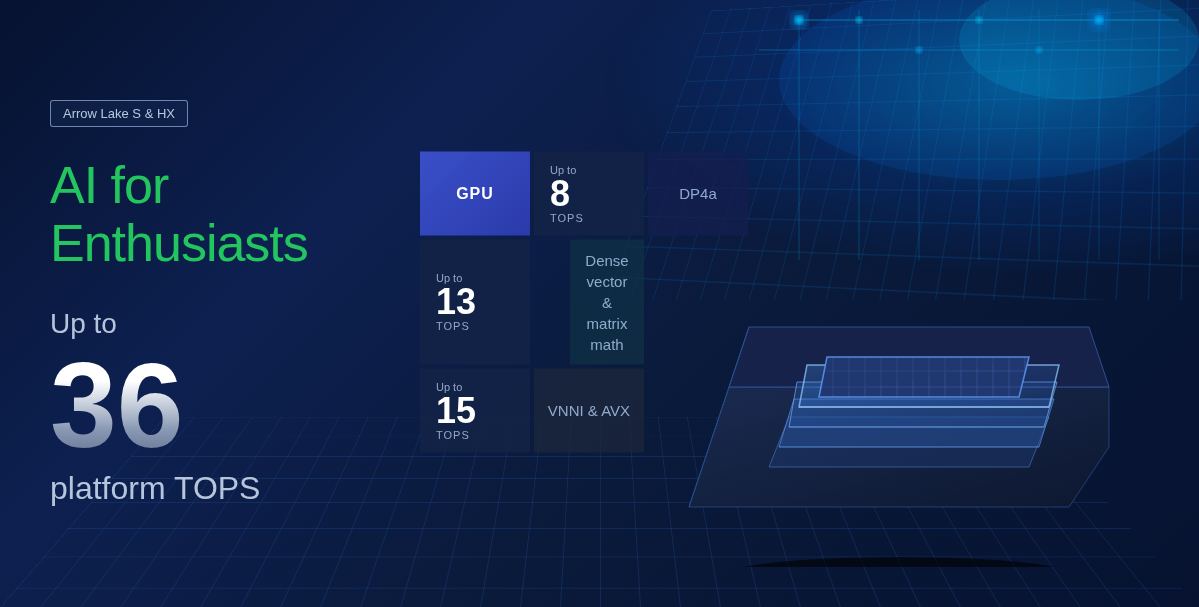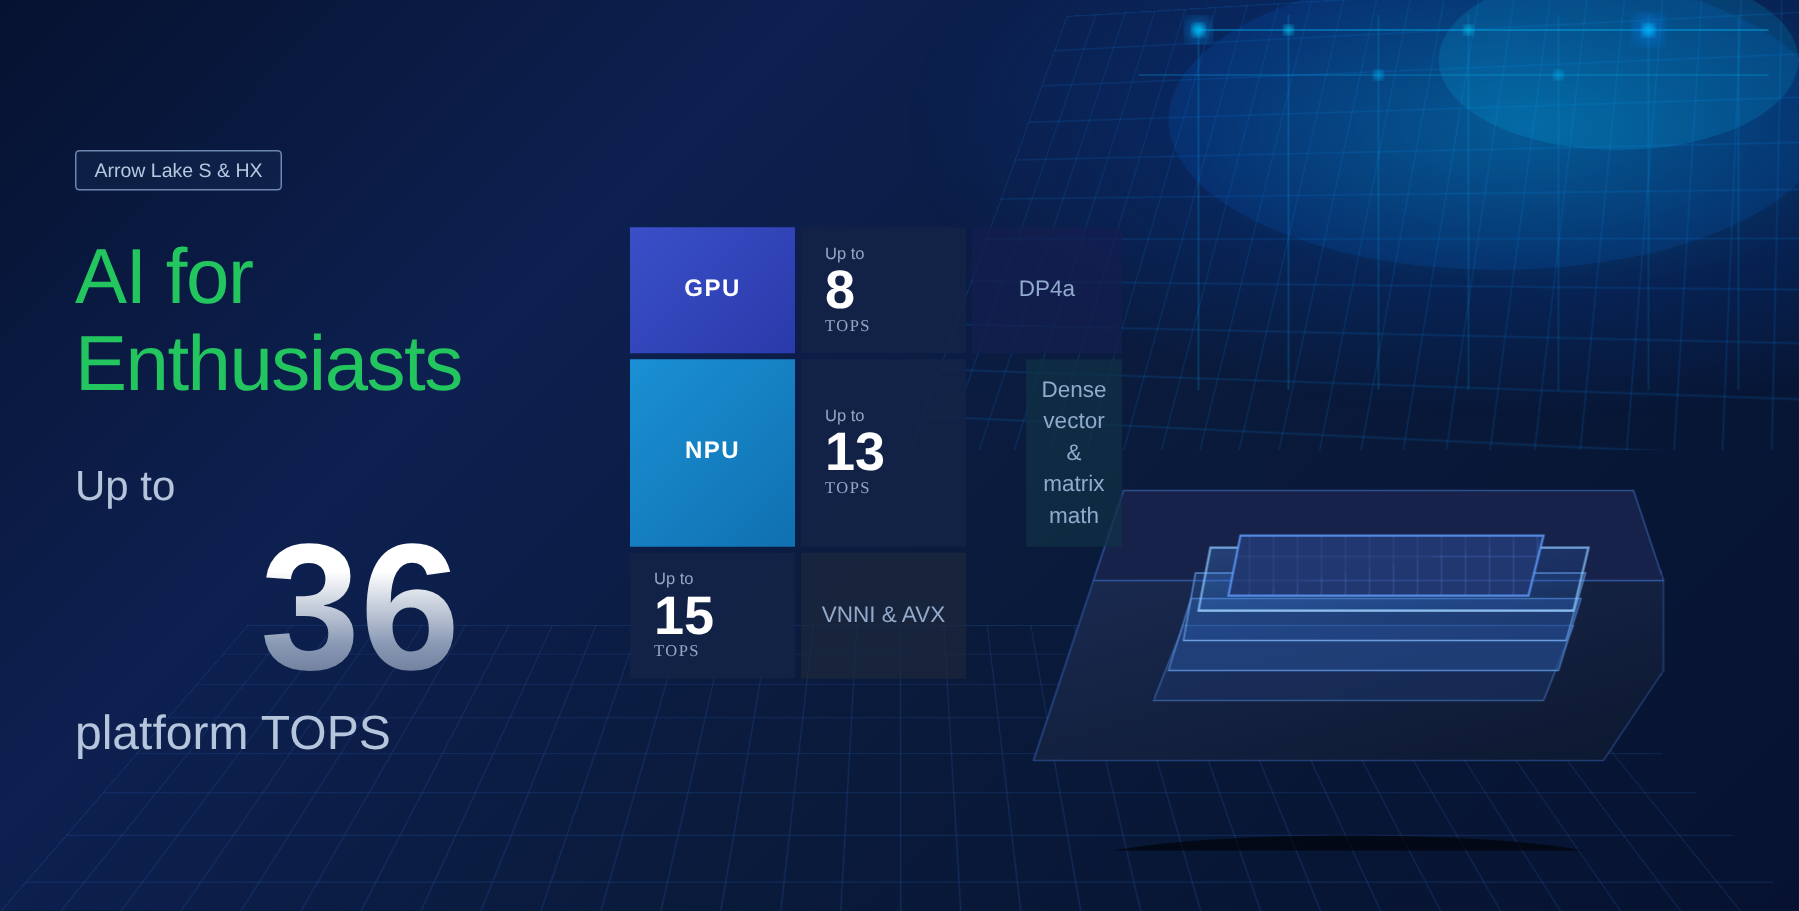--- a/index.html
+++ b/index.html
@@ -126,21 +126,20 @@
 
     .big-number {
       font-size: 120px;
       font-weight: 700;
       line-height: 1;
       background: linear-gradient(180deg, #ffffff 30%, #8a9ab5 70%, #5a6a8a 100%);
       -webkit-background-clip: text;
       -webkit-text-fill-color: transparent;
       background-clip: text;
       margin-bottom: 5px;
-      text-align: center;
     }
 
     .platform-tops {
       font-size: 32px;
       font-weight: 300;
       color: rgba(200, 215, 235, 0.9);
     }
 
     
     .stats-grid {
@@ -204,21 +203,20 @@
       color: white;
       line-height: 1;
     }
 
     .stat-tops {
       font-size: 11px;
       color: rgba(180, 200, 230, 0.8);
       font-weight: 400;
       text-transform: uppercase;
       letter-spacing: 1px;
-      font-family: Liberation Serif, serif;
     }
 
     .stat-desc-cell {
       display: flex;
       align-items: center;
       justify-content: center;
       padding: 10px 12px;
       background: rgba(15, 25, 55, 0.75);
       font-size: 15px;
       color: rgba(160, 185, 220, 0.9);
@@ -365,21 +363,20 @@
     <div class="stat-label gpu-bg">GPU</div>
     <div class="stat-value-cell">
       <span class="stat-up-to">Up to</span>
       <span class="stat-number">8</span>
       <span class="stat-tops">TOPS</span>
     </div>
     <div class="stat-desc-cell gpu-desc">DP4a</div>
   </div>
 
   <div class="stat-row">
-    <div class="stat-label npu-bg">NPU</div>
     <div class="stat-value-cell">
       <span class="stat-up-to">Up to</span>
       <span class="stat-number">13</span>
       <span class="stat-tops">TOPS</span>
     </div>
     <div class="stat-desc-cell npu-desc">Dense vector &amp; matrix math</div>
   </div>
 
   <div class="stat-row">
     <div class="stat-value-cell">

